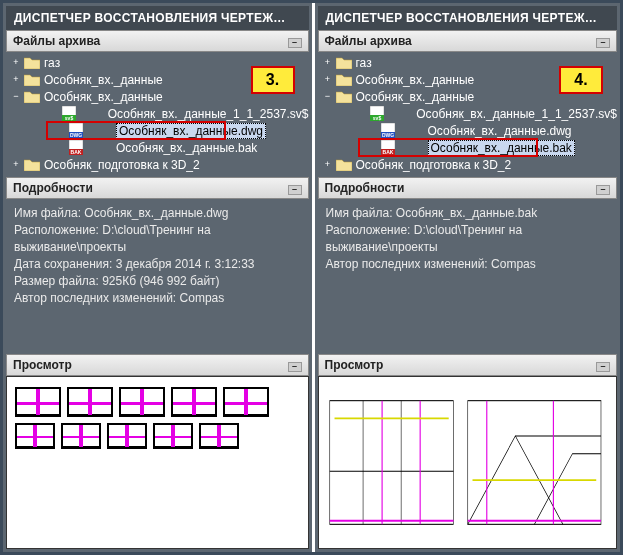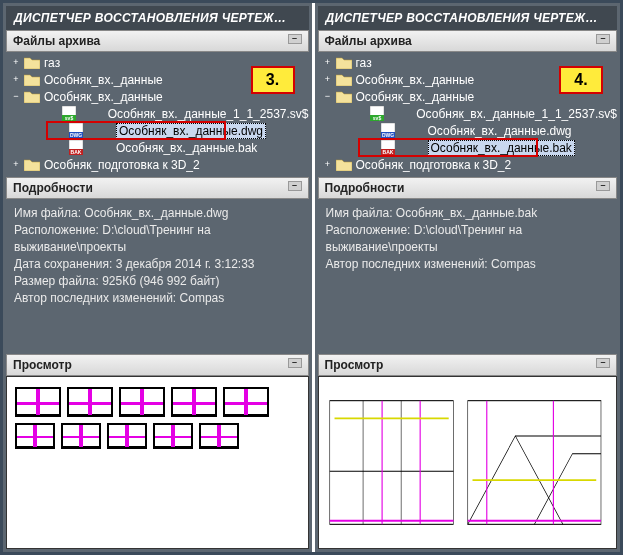--- a/index.html
+++ b/index.html
@@ -21,31 +21,30 @@
   }
   .panel + .panel { border-left: 3px solid #fff; }
 
   .panel-title {
     background: #404850;
     color: #fff;
     font-size: 12px;
     font-weight: bold;
     padding: 5px 8px;
     letter-spacing: .3px;
-    font-style: italic;
   }
 
   .section-header {
     background: linear-gradient(#f2f2f2, #d8d8d8);
     color: #222;
     font-size: 12px;
     font-weight: bold;
     padding: 3px 6px;
     display: flex;
-    align-items: flex-start;
+    align-items: flex-end;
     justify-content: space-between;
     border: 1px solid #888;
   }
   .section-header .collapse {
     width: 14px; height: 10px;
     background: #d0d0d0;
     border: 1px solid #999;
     font-size: 9px;
     line-height: 7px;
     text-align: center;

